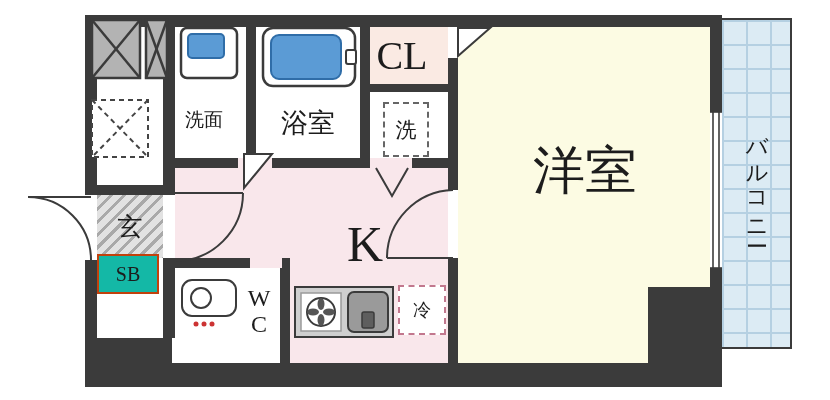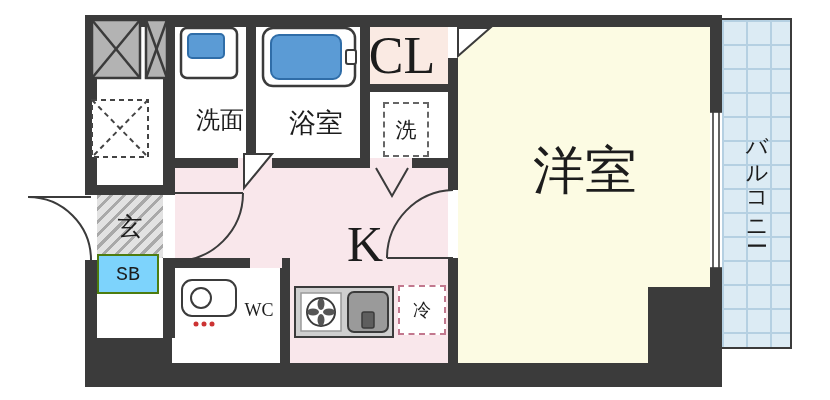--- a/index.html
+++ b/index.html
@@ -11,21 +11,21 @@
   .lbl{position:absolute;z-index:4;display:flex;align-items:center;justify-content:center;}
   .room-main{background:#fcfbe3;}
   .room-k{background:#f9e7eb;}
   .room-cl{background:#faeae3;}
   .room-wc{background:#ffffff;}
   .balcony{background-color:#dcebf4;
     background-image:repeating-linear-gradient(to right,#b5d0e2 0 2px,transparent 2px 24px),
                      repeating-linear-gradient(to bottom,#b5d0e2 0 2px,transparent 2px 24px);
     border-top:2.5px solid #3b3b3b;border-right:2.5px solid #3b3b3b;border-bottom:2.5px solid #3b3b3b;}
   .genkan{background:repeating-linear-gradient(135deg,#a9a9a9 0 3px,#e2e2e2 3px 9px);}
-  .sb{background:#7dd3fc;border:2px solid #4d7c0f;font-family:Liberation Mono, monospace;}
+  .sb{background:#14b8a6;border:2px solid #c2410c;}
   .dashedbox{background:#ffffff;border:2px dashed #666;}
   .fridgebox{background:#ffffff;border:2px dashed #c2788e;}
   .big{font-size:52px;line-height:70px;text-align:right;display:block;}
   .vtext{writing-mode:vertical-rl;letter-spacing:3px;font-size:22px;}
   .wcwrap{word-break:break-all;line-height:1.1;text-align:center;}
 </style>
 </head>
 <body>
 
 <div class="stage">
@@ -139,28 +139,28 @@
       <line x1="719" y1="112" x2="719" y2="268"></line>
     </g>
   </svg>
 
   <div class="lbl genkan" style="left:97px;top:195px;width:66px;height:63px;font-size:25px;">
     <span>玄</span>
   </div>
   <div class="lbl sb" style="left:97px;top:254px;width:58px;height:36px;font-size:20px;">
     <span>SB</span>
   </div>
-  <div class="lbl" style="left:180px;top:102px;width:80px;height:36px;font-size:24px;">洗面</div>
-  <div class="lbl" style="left:256px;top:104px;width:104px;height:38px;font-size:27px;margin-left:8px;">浴室</div>
-  <div class="lbl" style="left:370px;top:27px;width:64px;height:57px;font-size:52px;">CL</div>
+  <div class="lbl" style="left:164px;top:102px;width:80px;height:36px;font-size:19px;">洗面</div>
+  <div class="lbl" style="left:256px;top:104px;width:104px;height:38px;font-size:27px;">浴室</div>
+  <div class="lbl" style="left:370px;top:27px;width:64px;height:57px;font-size:40px;">CL</div>
   <div class="lbl dashedbox" style="left:383px;top:102px;width:42px;height:51px;font-size:21px;">
     <span>洗</span>
   </div>
   <div class="lbl" style="left:320px;top:212px;width:90px;height:64px;font-size:50px;">K</div>
-  <div class="lbl wcwrap" style="left:240px;top:272px;width:38px;height:78px;font-size:18px;">WC</div>
+  <div class="lbl wcwrap" style="left:240px;top:272px;width:38px;height:78px;font-size:24px;">WC</div>
   <div class="lbl fridgebox" style="left:398px;top:285px;width:44px;height:46px;font-size:18px;">
     <span>冷</span>
   </div>
   <div class="lbl" style="left:462px;top:96px;width:246px;height:150px;">
     <div>
       <span class="big">洋室</span>
     </div>
   </div>
   <div class="lbl vtext" style="left:736px;top:60px;width:42px;height:240px;">バルコニー</div>
 

